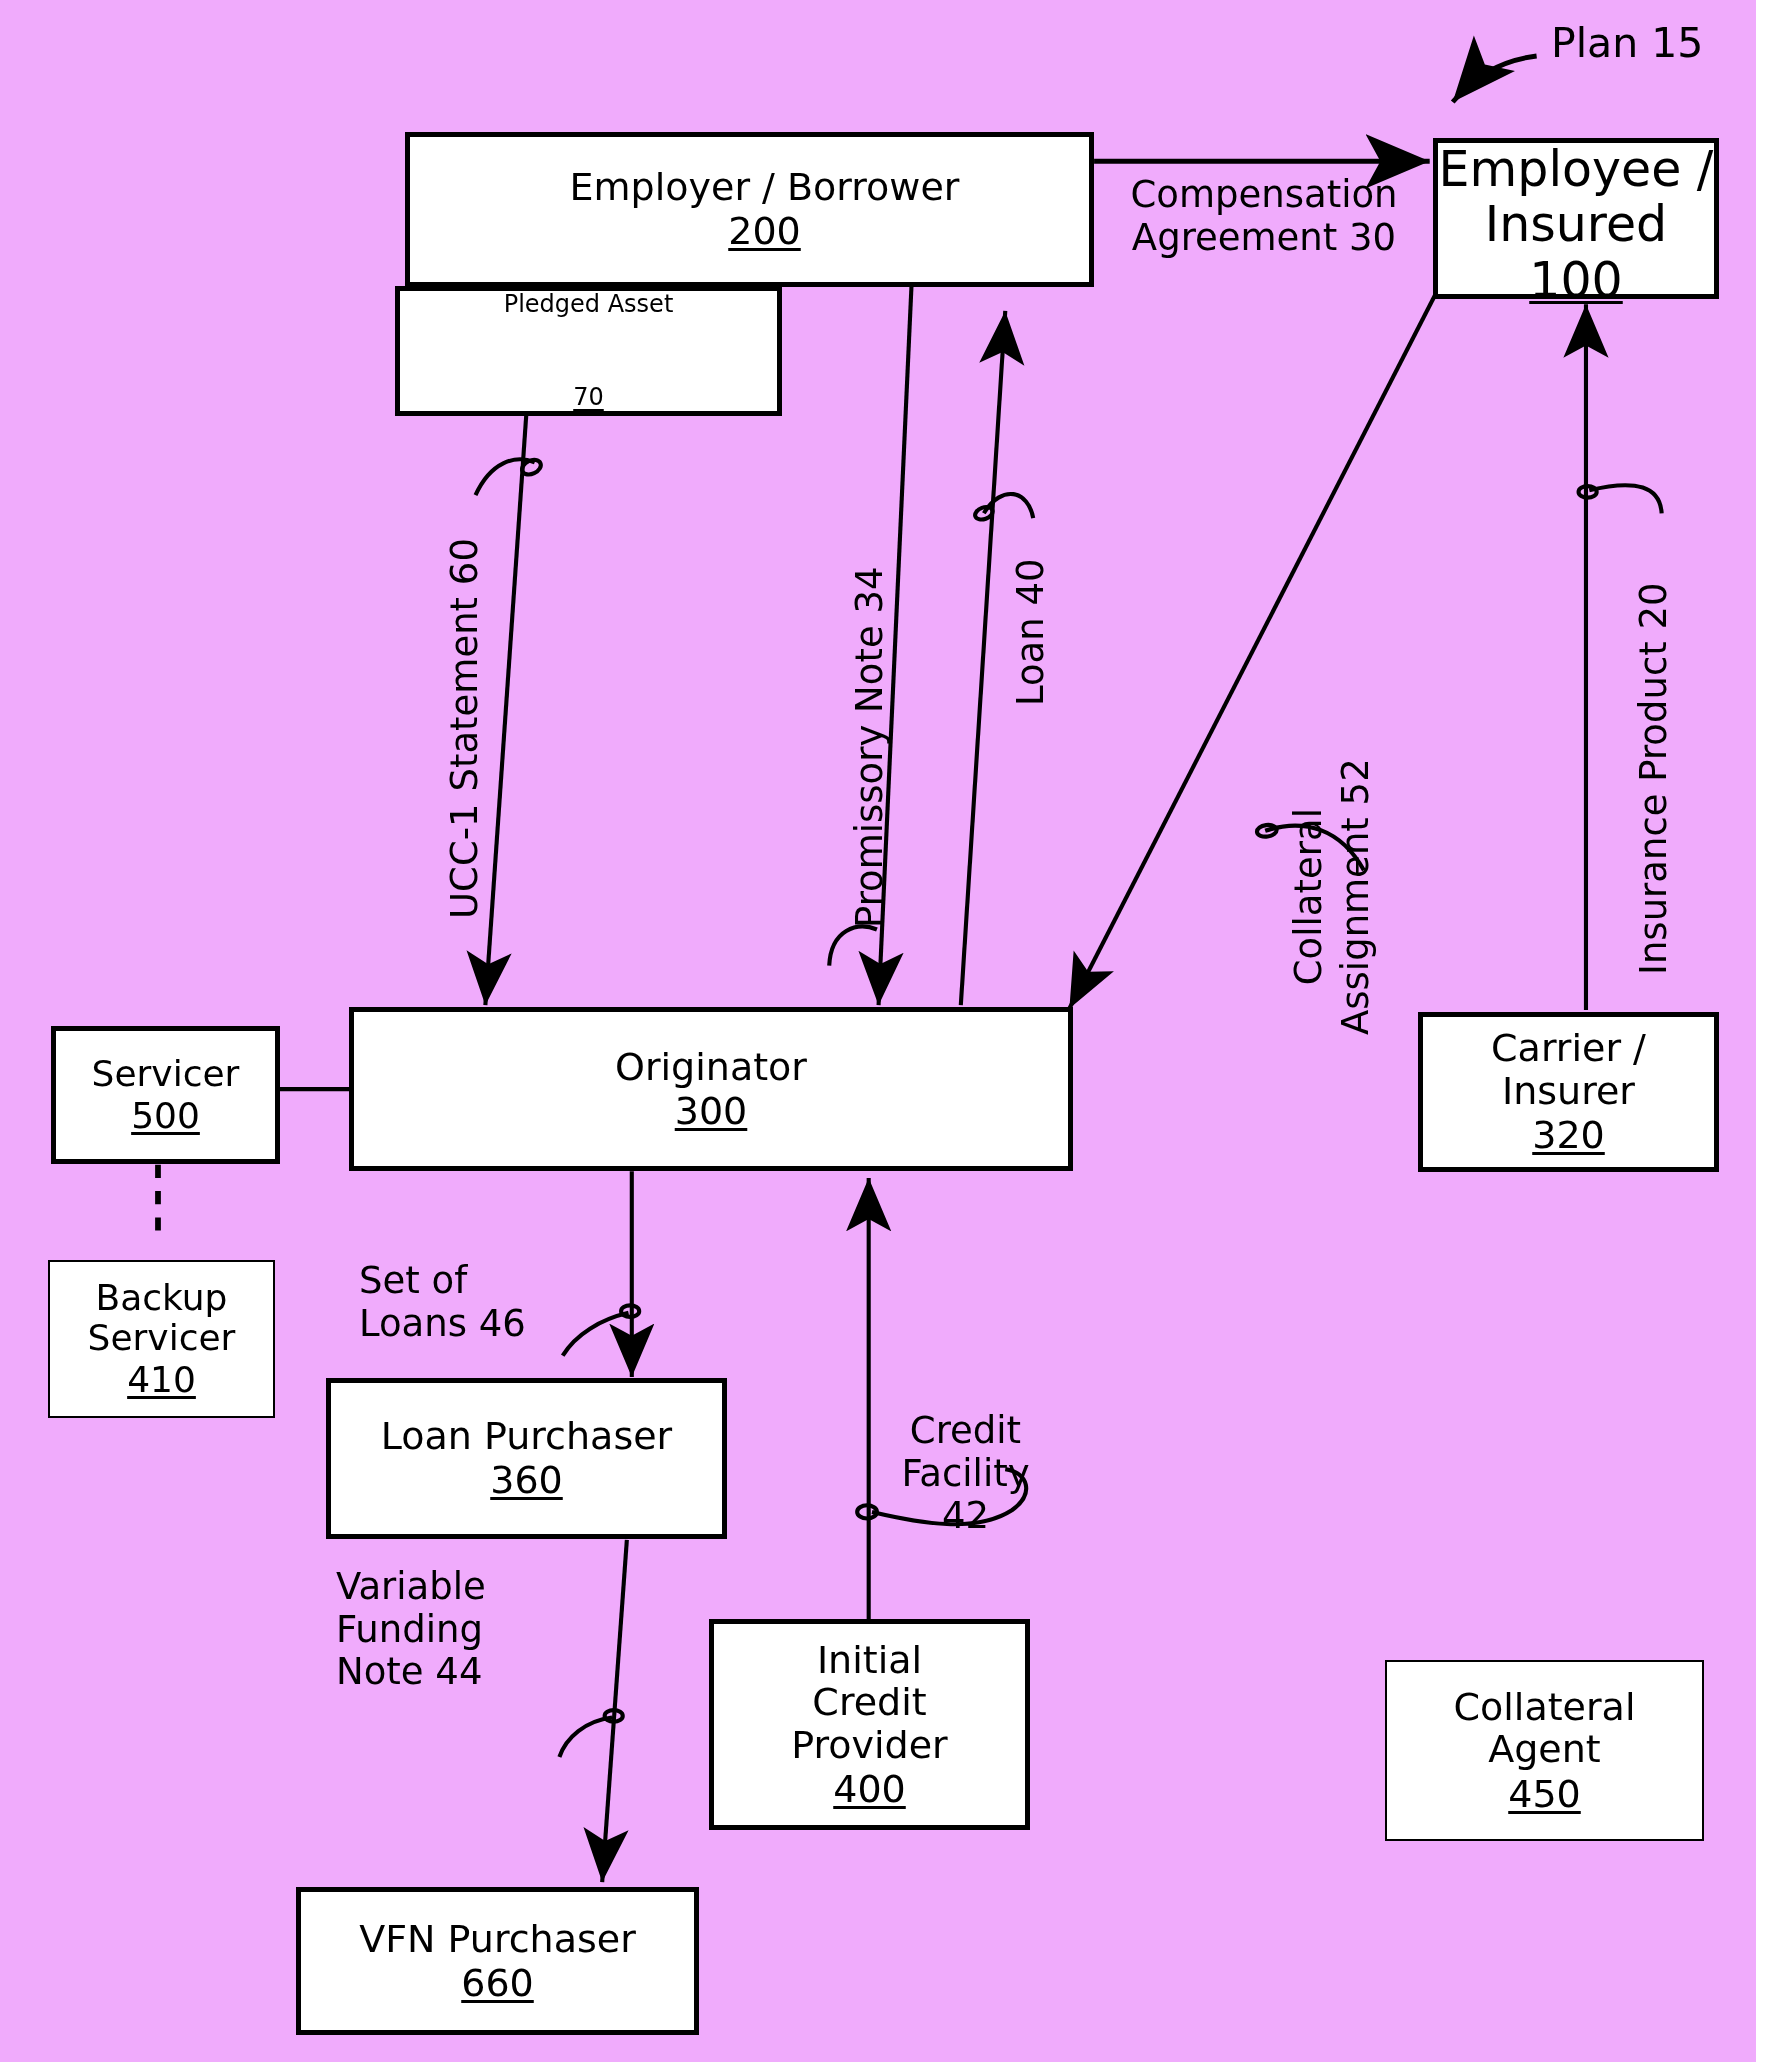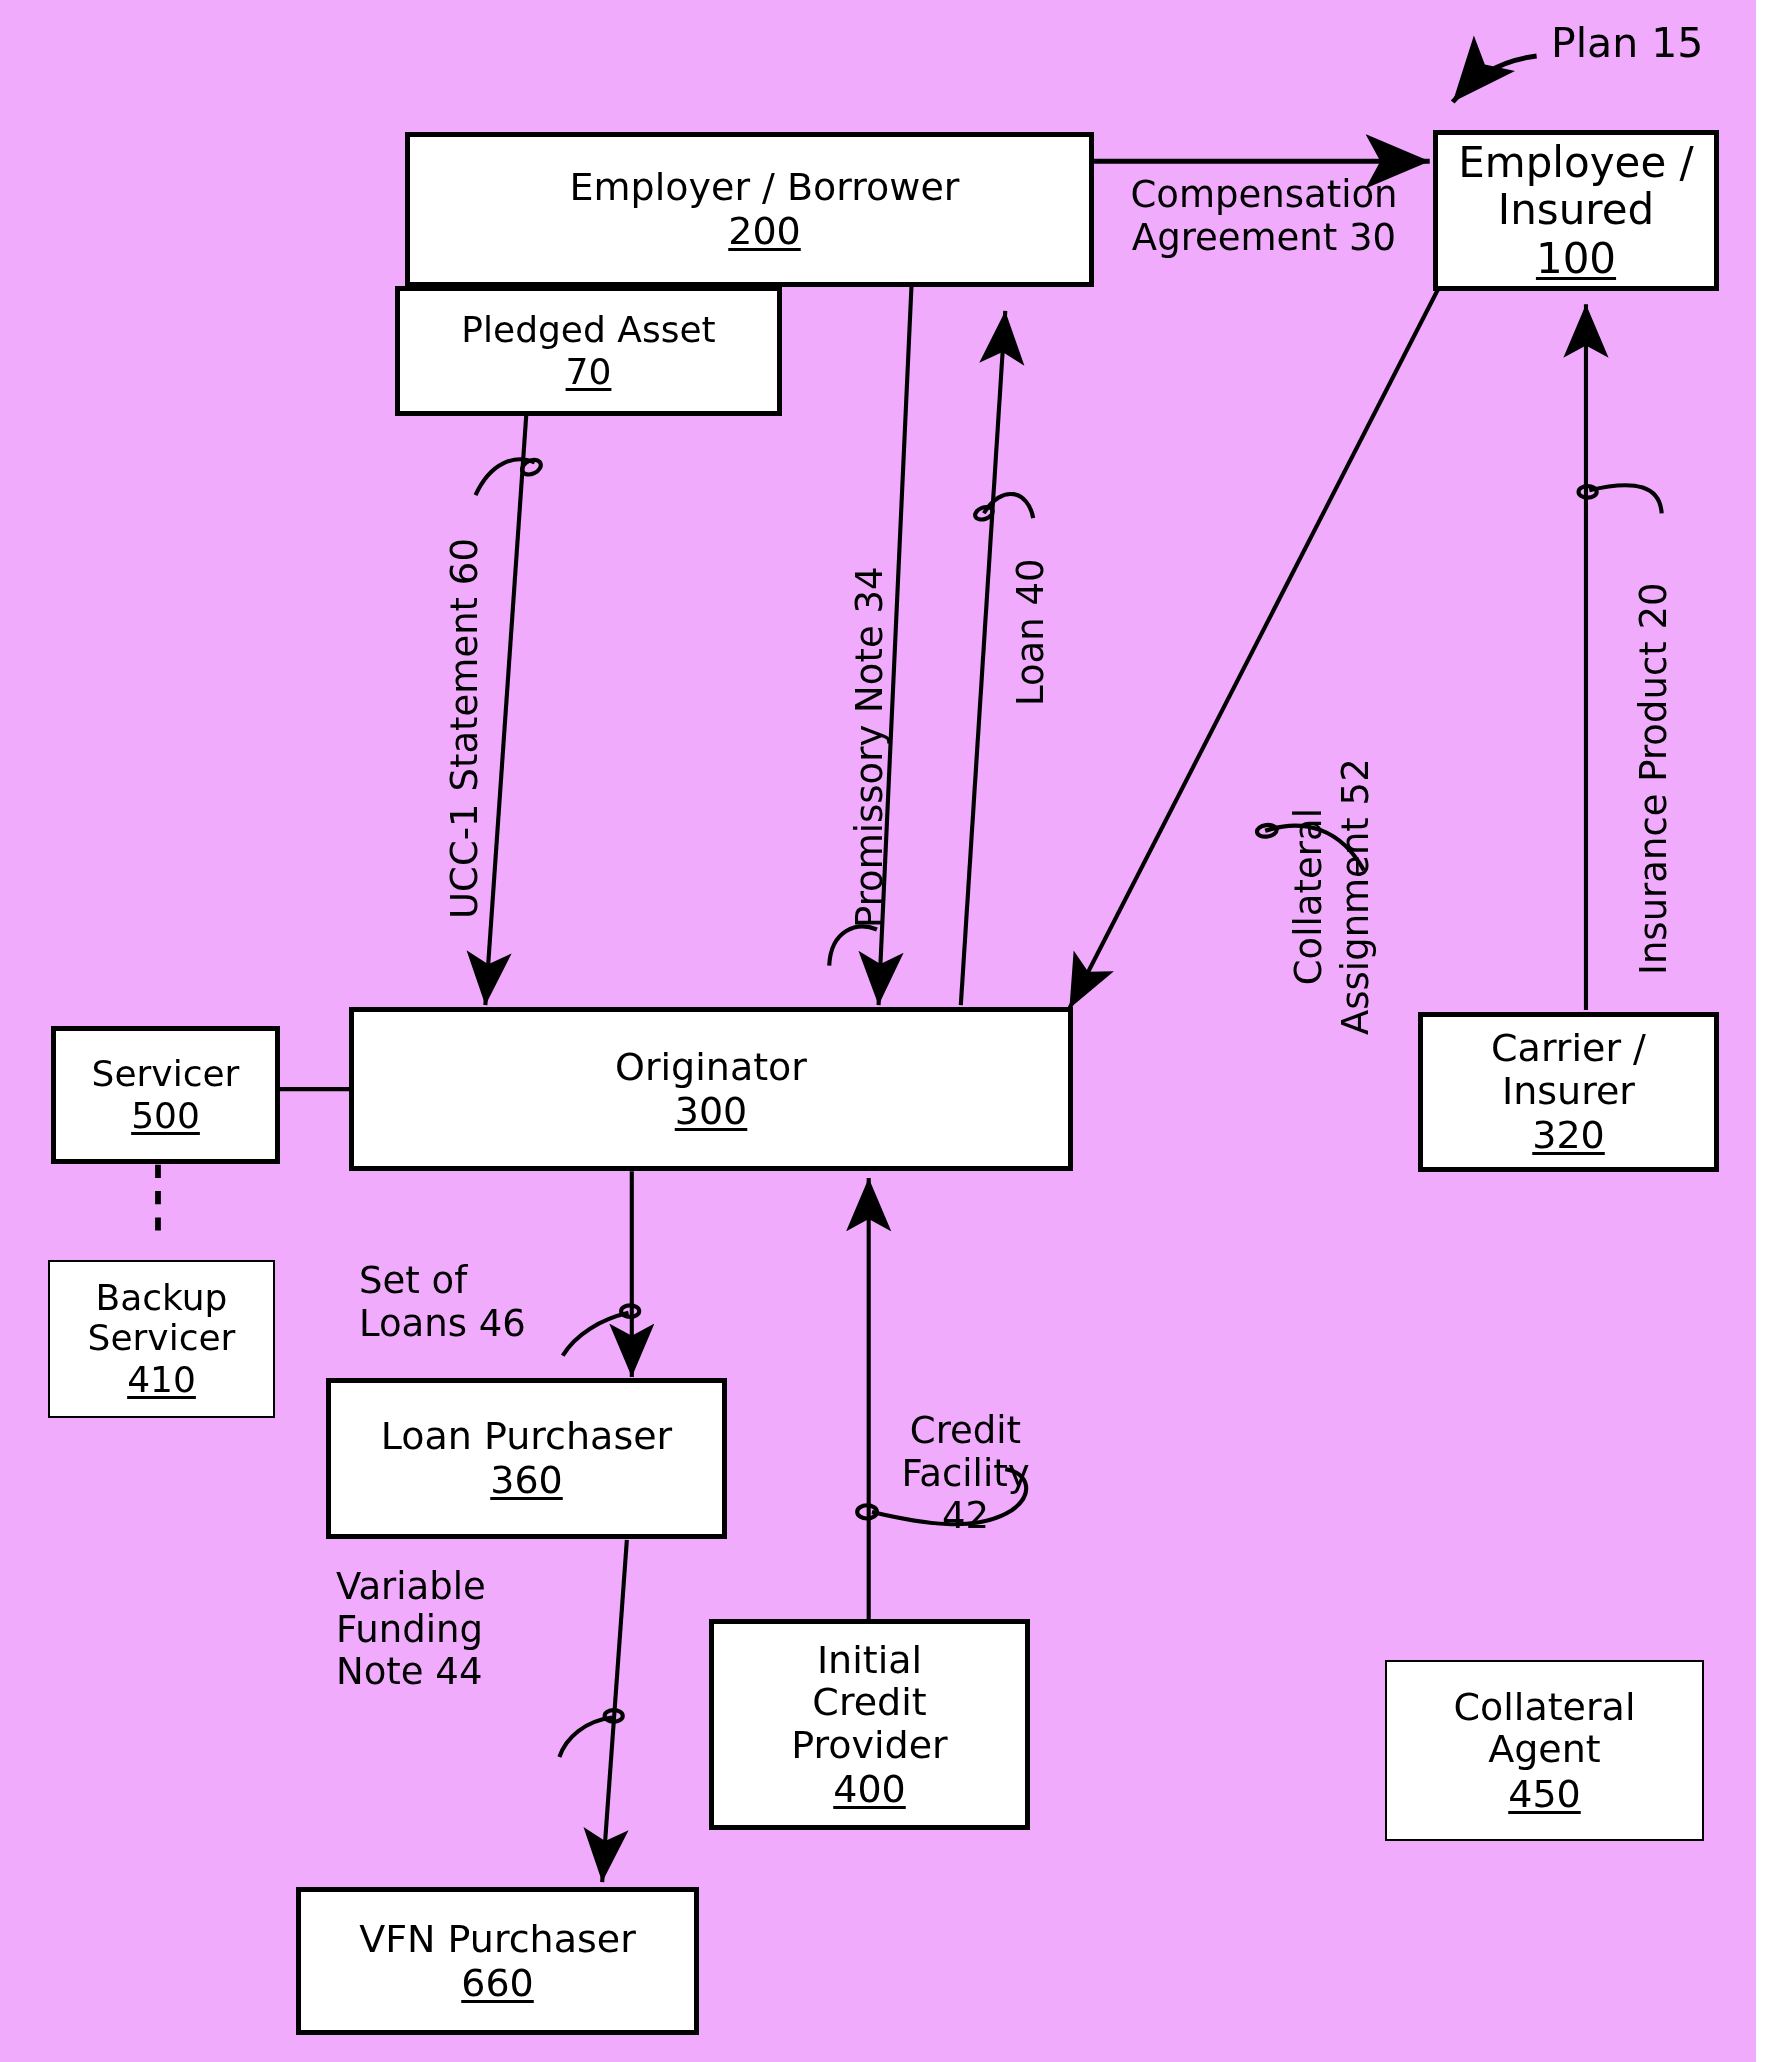--- a/index.html
+++ b/index.html
@@ -125,26 +125,26 @@
     <ellipse cx="746" cy="2086" rx="11" ry="7" stroke="#000" stroke-width="5" fill="none"></ellipse>
   </svg>
 
   <div class="flabel lft" style="left:1551px; top:20px; font-size:41px;">Plan 15</div>
 
   <div class="node" style="left:405px; top:132px; width:689px; height:155px; font-size:38px;padding-left:30px;">
     <span class="nlabel">Employer / Borrower</span>
     <span class="nref">200</span>
   </div>
 
-  <div class="node" style="left:395px; top:286px; width:387px; height:130px; font-size:36px; border-width:5px;">
+  <div class="node" style="left:395px; top:286px; width:387px; height:130px; font-size:24px; border-width:5px;justify-content:space-between;">
     <span class="nlabel">Pledged Asset</span>
     <span class="nref">70</span>
   </div>
 
-  <div class="node" style="left:1433px; top:130px; width:286px; height:161px; font-size:42px;">
+  <div class="node" style="left:1433px; top:138px; width:286px; height:161px; font-size:49px;justify-content:space-between;">
     <span class="nlabel">Employee /
 Insured</span>
     <span class="nref">100</span>
   </div>
 
   <div class="node" style="left:51px; top:1026px; width:229px; height:138px; font-size:36px;">
     <span class="nlabel">Servicer</span>
     <span class="nref">500</span>
   </div>
 

